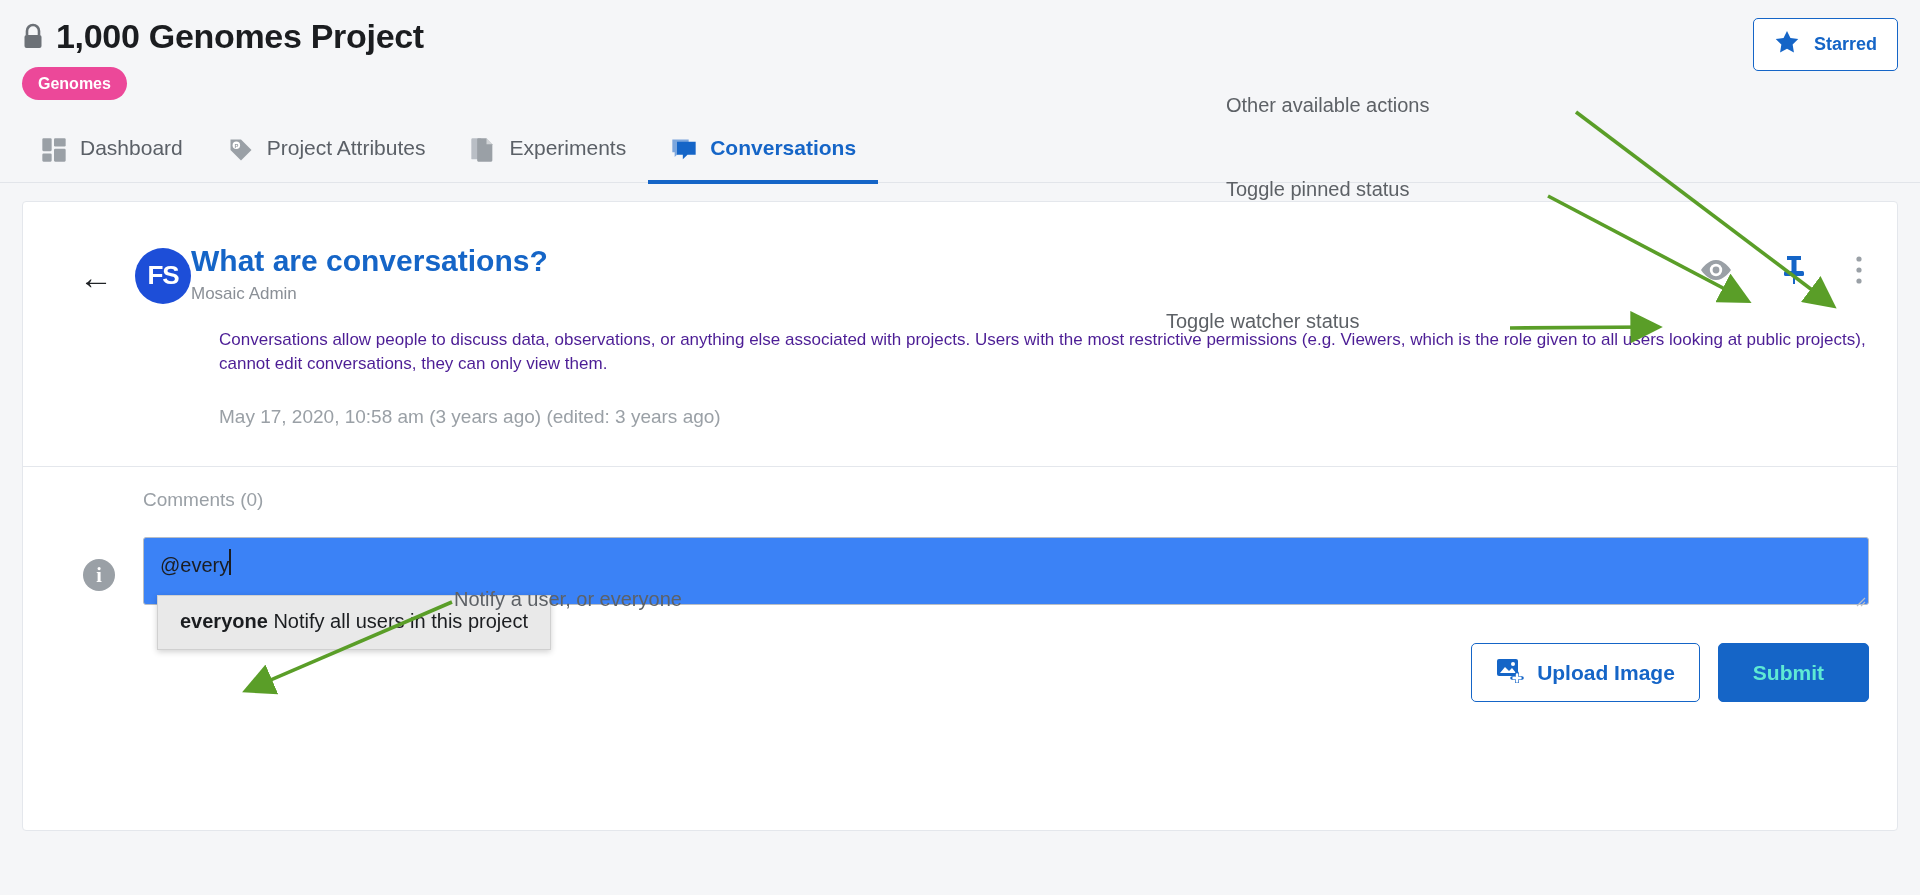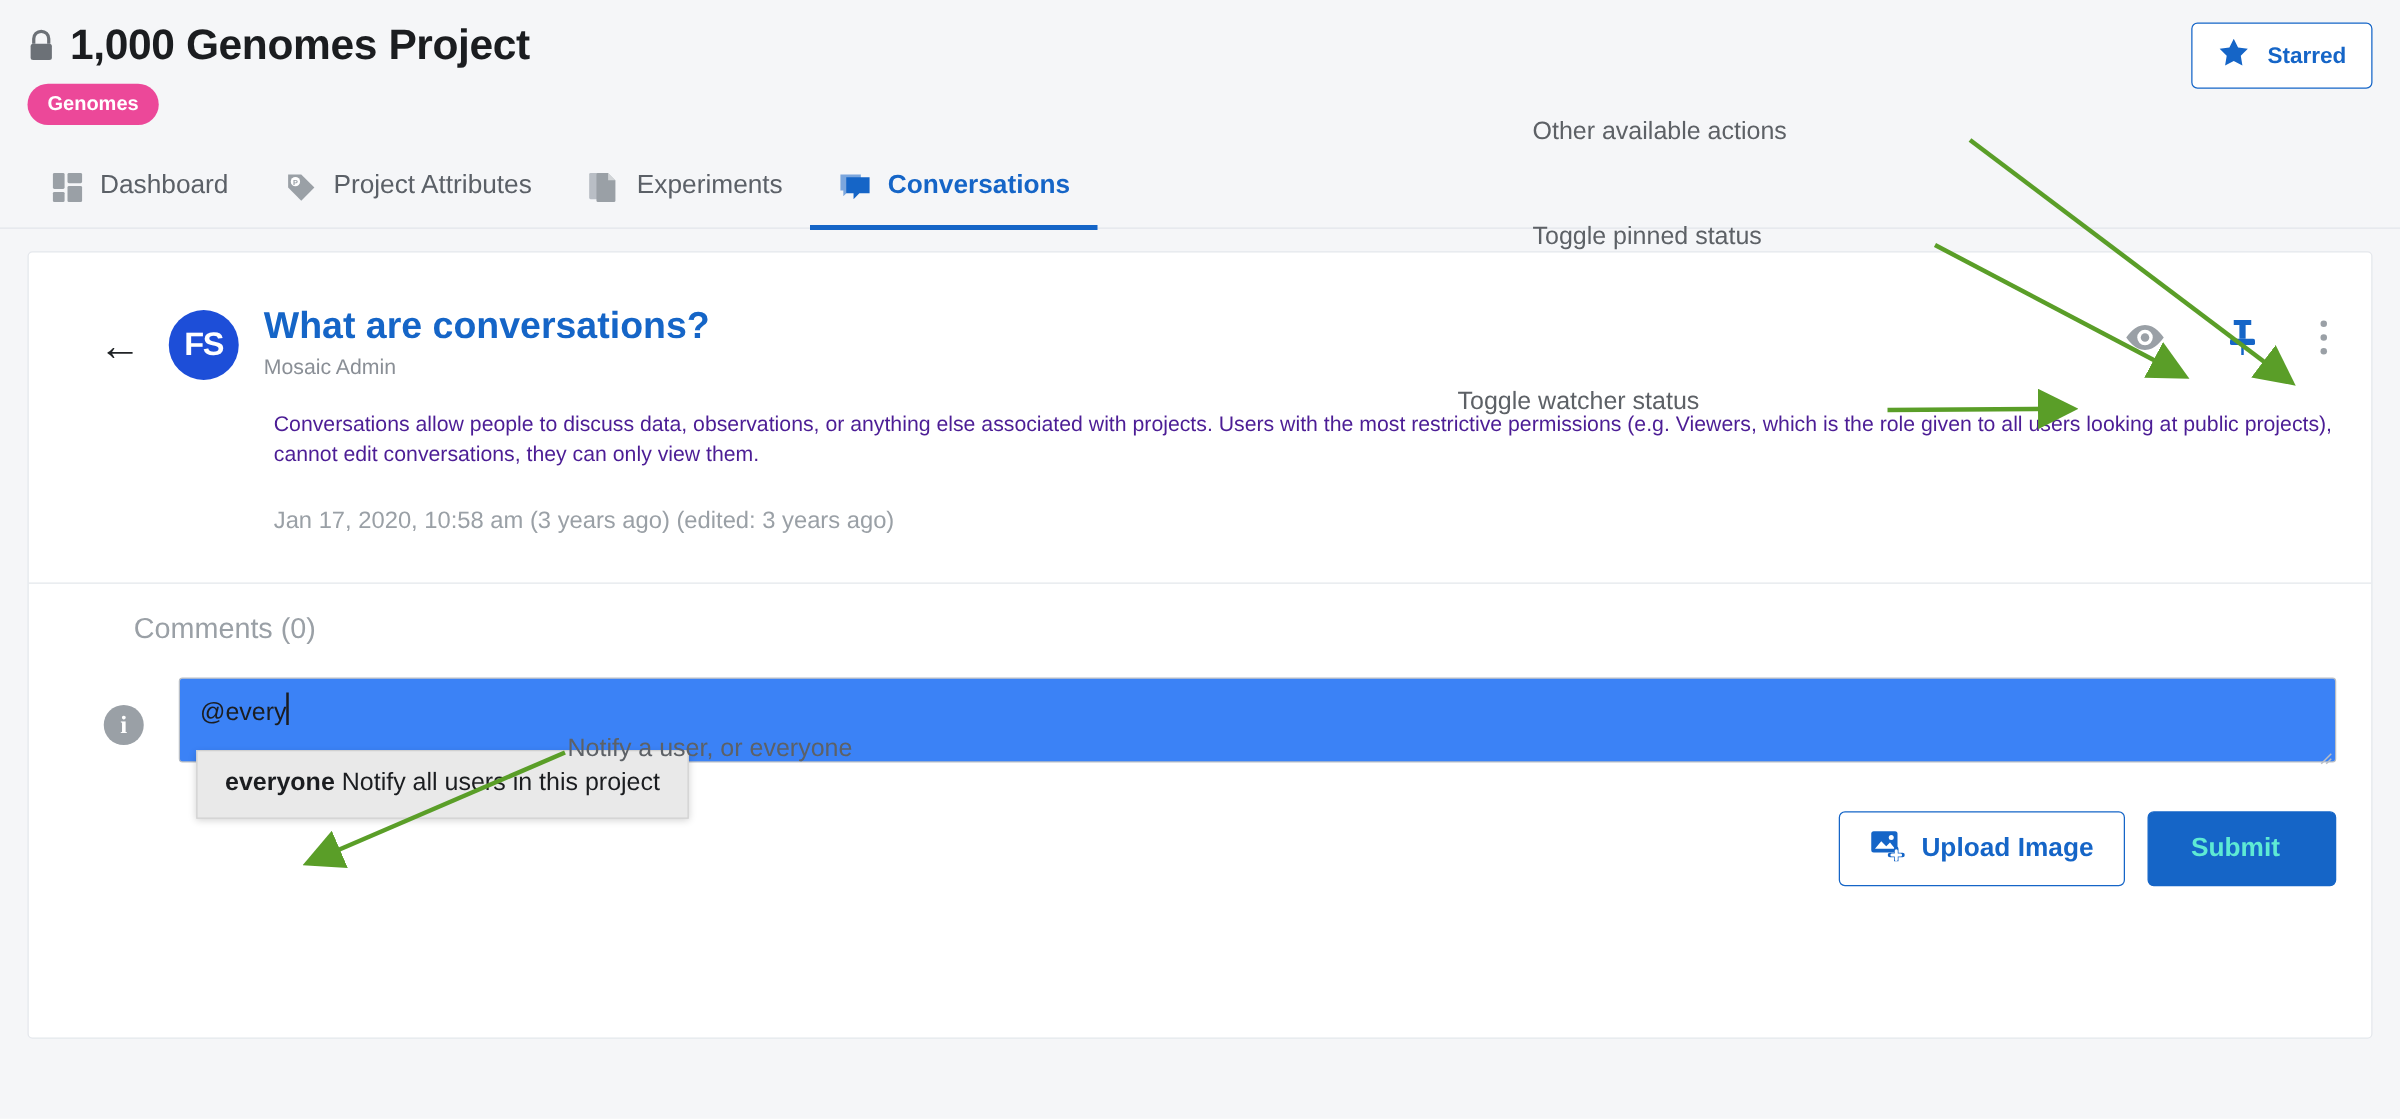--- a/index.html
+++ b/index.html
@@ -116,21 +116,21 @@
     width: 56px; height: 56px;
     border-radius: 50%;
     background: #1d4ed8;
     color: #ffffff;
     display: flex; align-items: center; justify-content: center;
     font-size: 26px; font-weight: 700;
     letter-spacing: -1px;
     flex: 0 0 auto;
     margin-top: 4px;
   }
-  .conv-title-wrap { margin-left: 20px; }
+  .conv-title-wrap { }
   .conv-title {
     font-size: 30px;
     font-weight: 700;
     color: #1565c7;
     line-height: 1.1;
     cursor: pointer;
   }
   .conv-author {
     font-size: 17px;
     color: #8a8f96;
@@ -159,22 +159,22 @@
     font-size: 19px;
     color: #9aa0a6;
   }
 
   .card-divider {
     margin-top: 38px;
     border-top: 1px solid #e4e7ec;
   }
 
   .comments-label {
-    margin: 22px 0 0 84px;
-    font-size: 23px;
+    margin: 22px 0 0 120px;
+    font-size: 19px;
     color: #9aa0a6;
   }
 
   .composer-row {
     display: flex;
     align-items: flex-start;
     margin: 26px 28px 0 60px;
   }
   .info-icon {
     width: 32px; height: 32px;
@@ -391,21 +391,21 @@
         <svg width="8" height="30" viewBox="0 0 8 30">
           <circle cx="4" cy="4" r="2.6" fill="#9aa0a6"></circle>
           <circle cx="4" cy="15" r="2.6" fill="#9aa0a6"></circle>
           <circle cx="4" cy="26" r="2.6" fill="#9aa0a6"></circle>
         </svg>
       </span>
     </div>
   </div>
 
   <div class="conv-body">Conversations allow people to discuss data, observations, or anything else associated with projects. Users with the most restrictive permissions (e.g. Viewers, which is the role given to all users looking at public projects), cannot edit conversations, they can only view them.</div>
-  <div class="conv-date">Jan 17, 2020, 10:58 am (3 years ago) (edited: 3 years ago)</div>
+  <div class="conv-date">May 17, 2020, 10:58 am (3 years ago) (edited: 3 years ago)</div>
 
   <div class="card-divider"></div>
 
   <div class="comments-label">Comments (0)</div>
 
   <div class="composer-row">
     <div class="info-icon">i</div>
     <div class="composer">
       <textarea class="comment-box" placeholder="" style="">@every</textarea>
       <span class="caret"></span>

